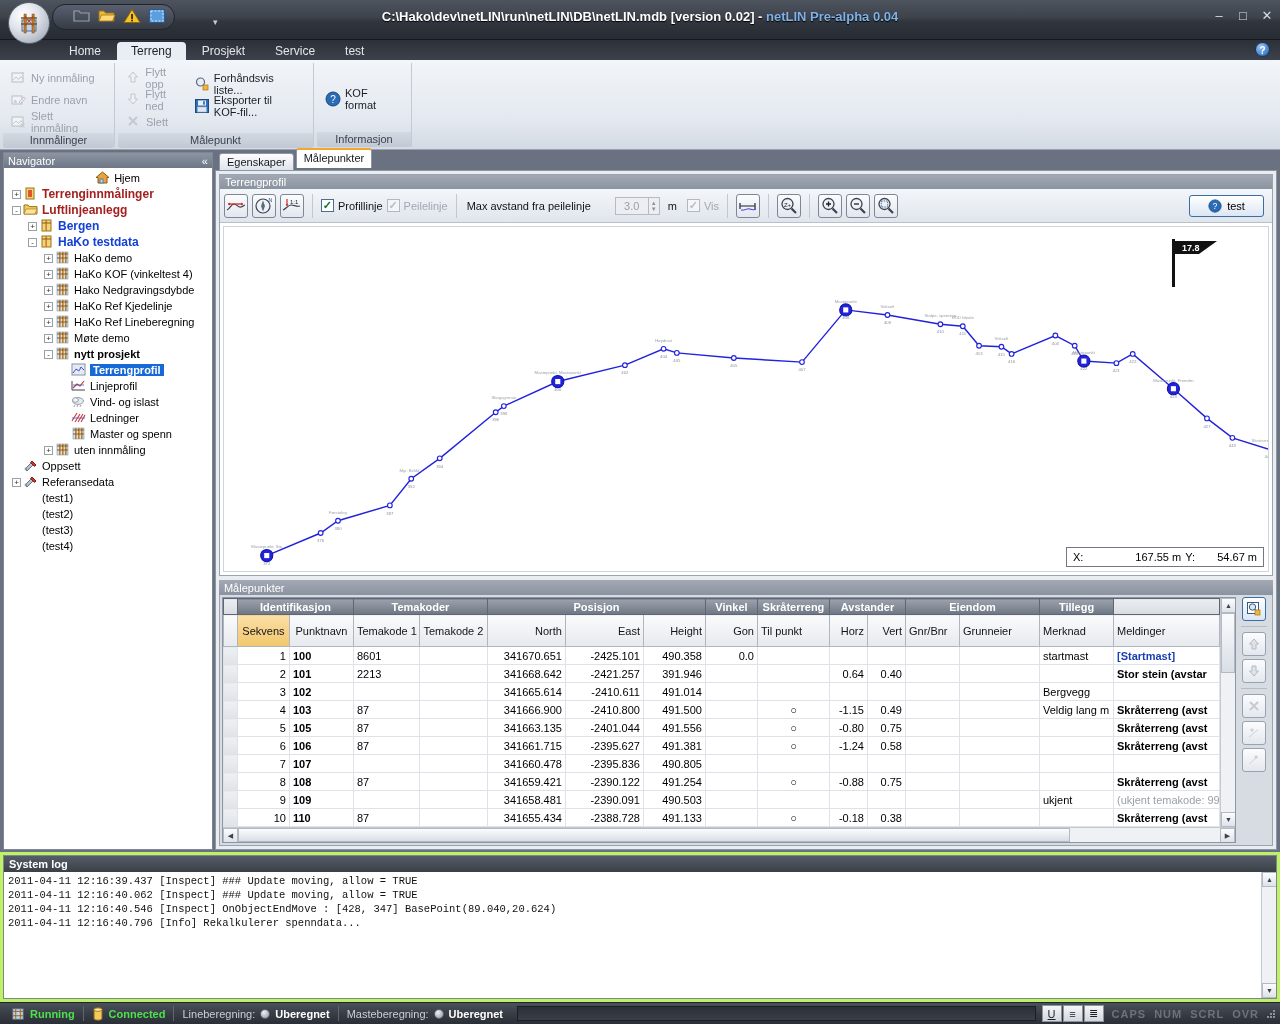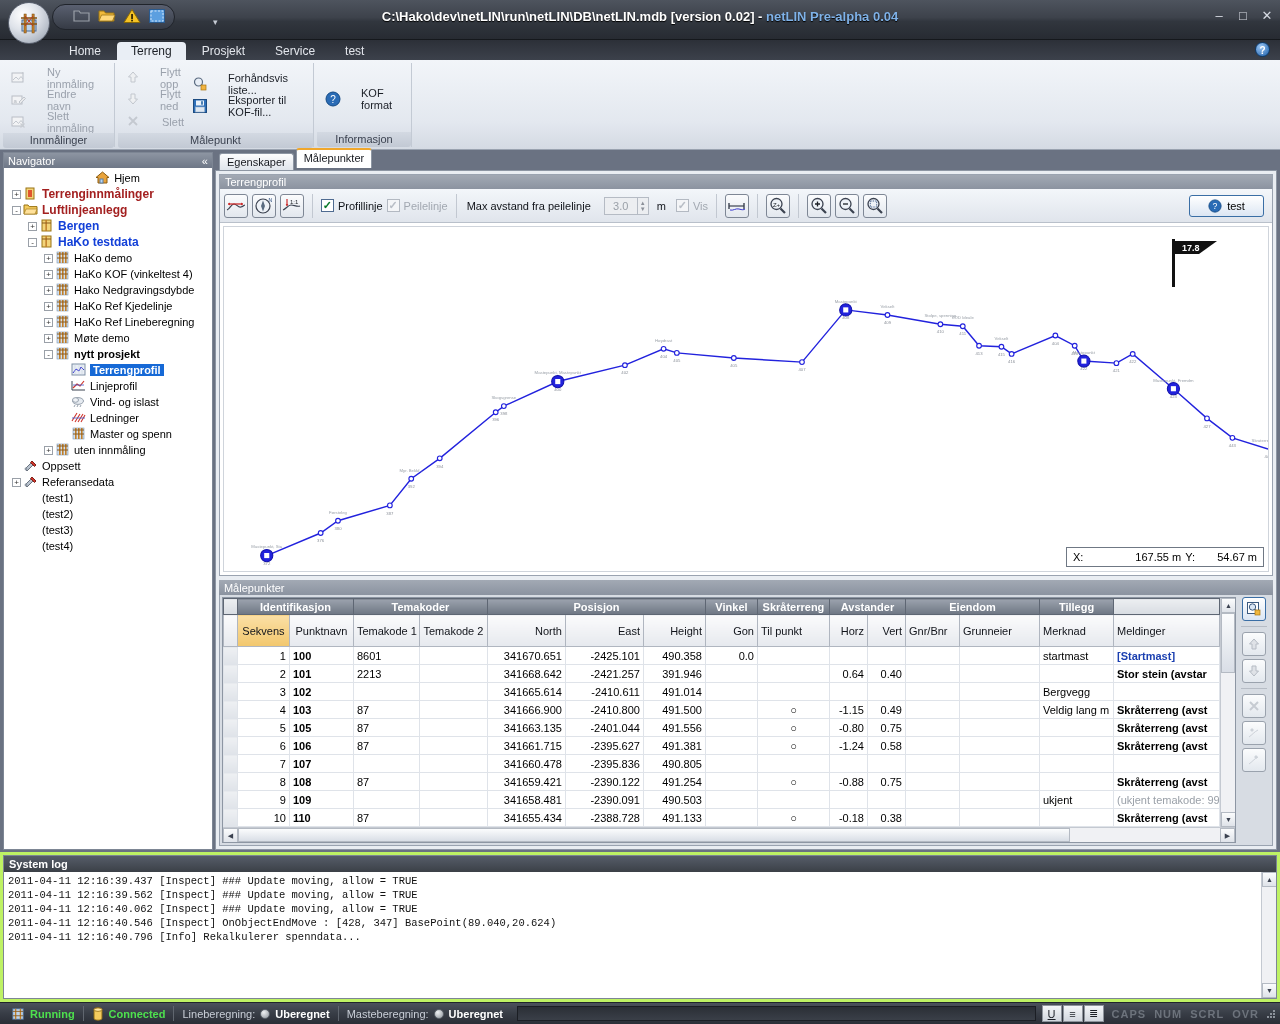--- a/index.html
+++ b/index.html
@@ -59,21 +59,21 @@
   }
   .rgroup{ height:84px; position:relative; margin-right:3px;
     border-right:1px solid #c3cad4; padding:2px 6px 0 6px; display:flex; flex-direction:column;}
   .rgroup-body{ flex:1; display:flex; }
   .rgroup-title{
     text-align:center; font-size:11px; color:#3b4250; padding-bottom:2px;
     background:linear-gradient(to bottom,#d3d9e2,#c2c9d4); border-radius:0 0 3px 3px;
     margin:0 -6px; padding-top:1px;
   }
   .rcol{ display:flex; flex-direction:column; justify-content:flex-start; padding-top:2px;}
-  .ritem{ display:flex; align-items:center; gap:20px; padding:2px 6px 2px 2px; font-size:11px; color:#1a1e26; height:22px;}
+  .ritem{ display:flex; align-items:center; gap:4px; padding:2px 6px 2px 2px; font-size:11px; color:#1a1e26; height:22px;}
   .ritem.disabled{ color:#9aa1ac; }
   .ricon{ width:16px;height:16px; display:inline-block; position:relative;}
   
   #main{ position:absolute; left:0; top:150px; right:0; bottom:172px; display:flex;
      background:#6a7282;}
   
   #nav{ width:218px; margin:2px 0 2px 3px; background:#fff; border:1px solid #7d8694; display:flex; flex-direction:column;}
   #nav-head{ height:15px; background:linear-gradient(to bottom,#8d95a2,#6e7787); color:#fff;
      font-size:11px; padding:0 4px; display:flex; align-items:center; justify-content:space-between;}
   #nav-body{ flex:1; overflow:hidden; padding:2px 0 0 2px; position:relative; background:#fff;}
@@ -607,21 +607,21 @@
           <div class="chk">
             <span class="chkbox">✓</span>
             <span>Profillinje</span>
           </div>
           <div class="chk">
             <span class="chkbox dis">✓</span>
             <span class="dis-txt">Peilelinje</span>
           </div>
           <div class="tsep"></div>
           <span style="font-size:11px;color:#11141a;margin-left:2px">Max avstand fra peilelinje</span>
-          <div style="display:flex;margin-left:9px">
+          <div style="display:flex;margin-left:20px">
             <div class="spin">3.0</div>
             <div class="spin-btns">
                 <span>▲</span>
                 <span>▼</span>
               </div>
           </div>
           <span style="font-size:11px;color:#11141a;margin-left:4px">m</span>
           <div class="chk" style="margin-left:6px">
             <span class="chkbox dis">✓</span>
             <span class="dis-txt">Vis</span>
@@ -1072,21 +1072,20 @@
     </div>
   </div>
 </div>
 
 <div id="log">
   <div id="log-inner">
     <div id="log-head">System log</div>
     <div id="log-body">
       <div id="log-text">
           <div>2011-04-11 12:16:39.437   [Inspect] ### Update moving, allow = TRUE</div>
-          <div>2011-04-11 12:16:39.562   [Inspect] ### Update moving, allow = TRUE</div>
           <div>2011-04-11 12:16:40.062   [Inspect] ### Update moving, allow = TRUE</div>
           <div>2011-04-11 12:16:40.546   [Inspect] OnObjectEndMove   : [428, 347] BasePoint(89.040,20.624)</div>
           <div>2011-04-11 12:16:40.796   [Info] Rekalkulerer spenndata...</div>
         </div>
       <div class="vsb">
         <div class="sb-arrow">▲</div>
         <div style="flex:1"></div>
         <div class="sb-arrow">▼</div>
       </div>
     </div>

